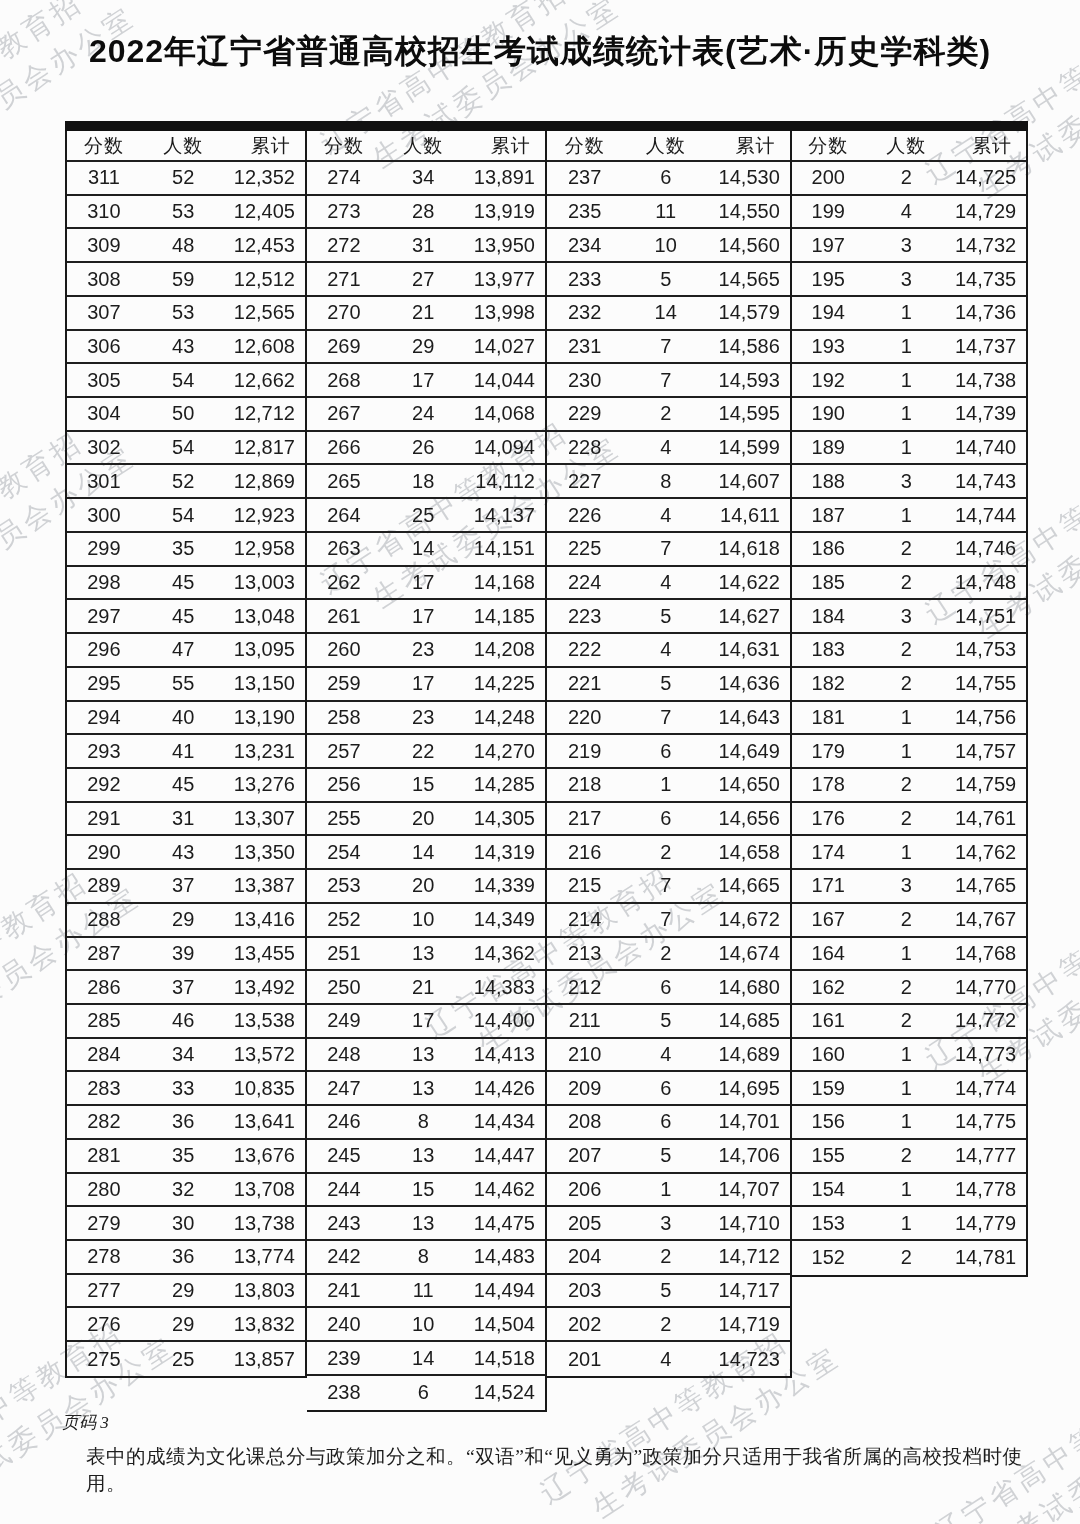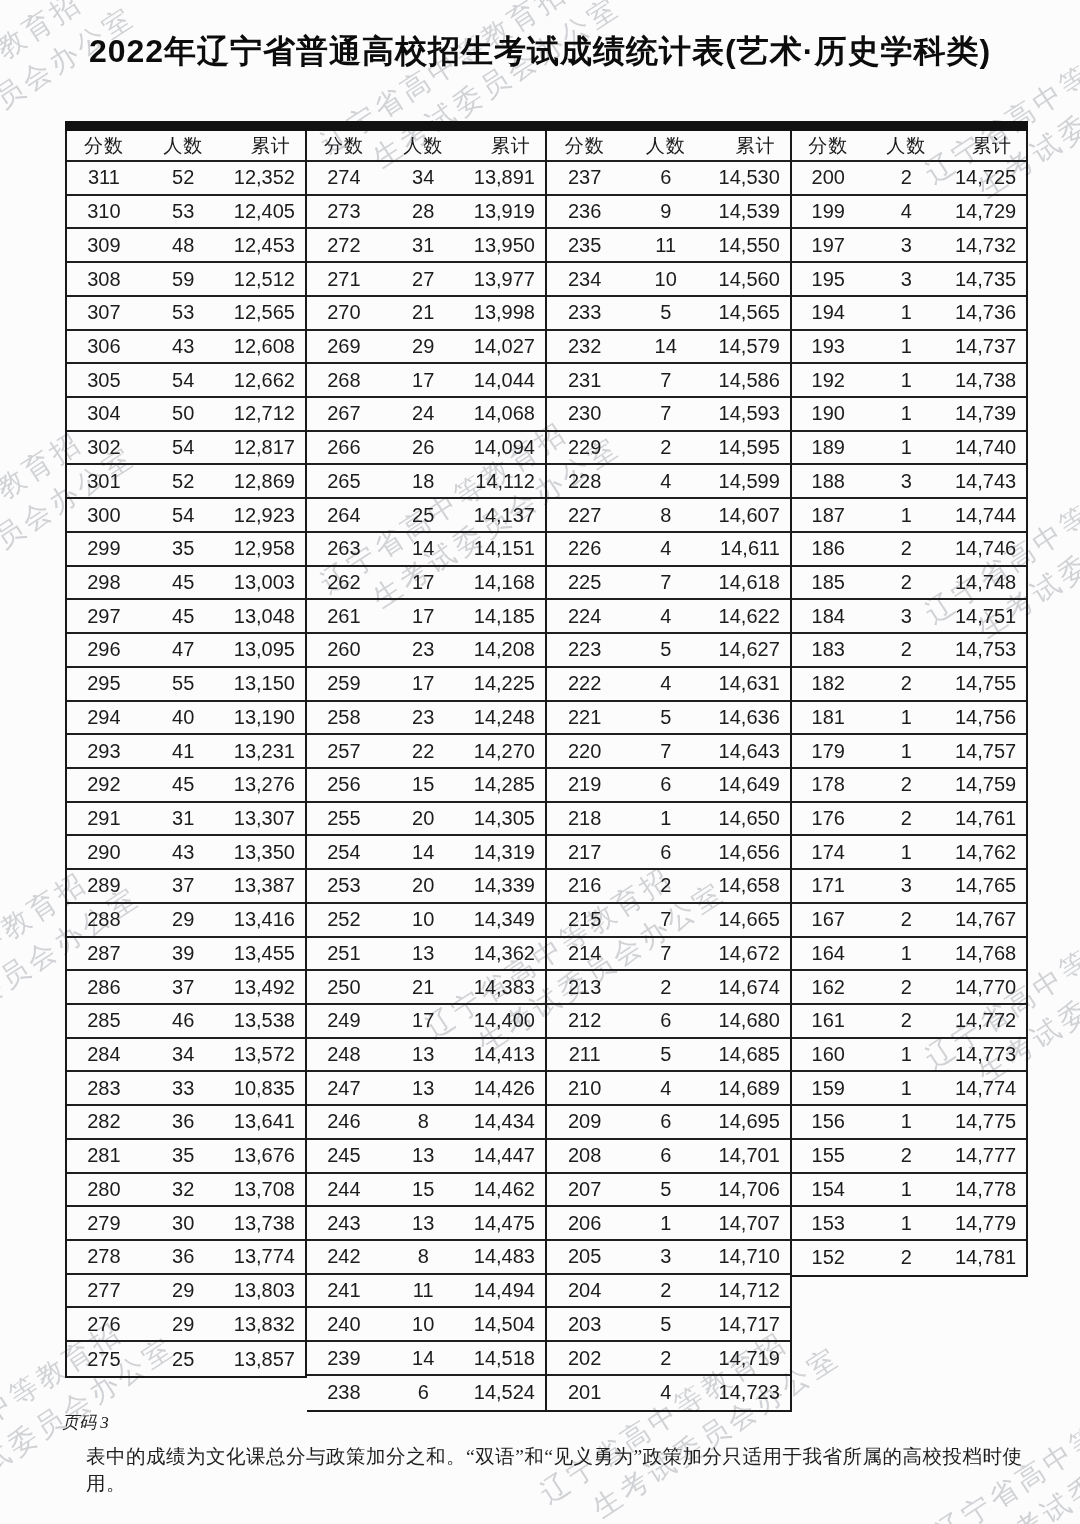--- a/index.html
+++ b/index.html
@@ -518,25 +518,20 @@
             <div class="cell c0">分数</div>
             <div class="cell c1">人数</div>
             <div class="cell c2">累计</div>
           </div>
           <div class="trow">
             <div class="cell c0">237</div>
             <div class="cell c1">6</div>
             <div class="cell c2">14,530</div>
           </div>
           <div class="trow">
-            <div class="cell c0">236</div>
-            <div class="cell c1">9</div>
-            <div class="cell c2">14,539</div>
-          </div>
-          <div class="trow">
             <div class="cell c0">235</div>
             <div class="cell c1">11</div>
             <div class="cell c2">14,550</div>
           </div>
           <div class="trow">
             <div class="cell c0">234</div>
             <div class="cell c1">10</div>
             <div class="cell c2">14,560</div>
           </div>
           <div class="trow">

